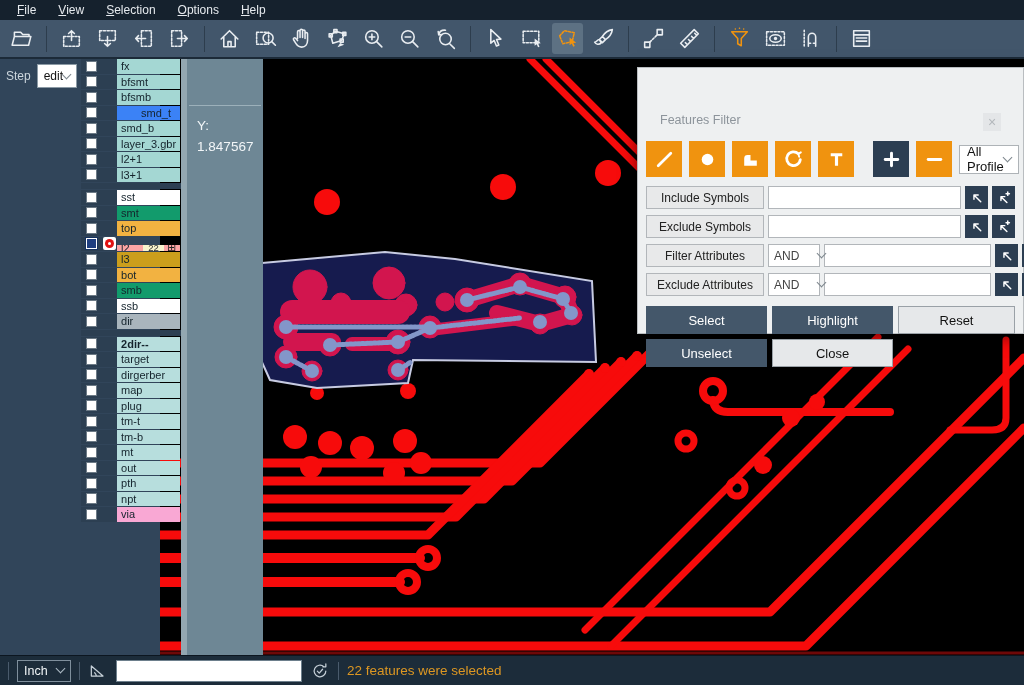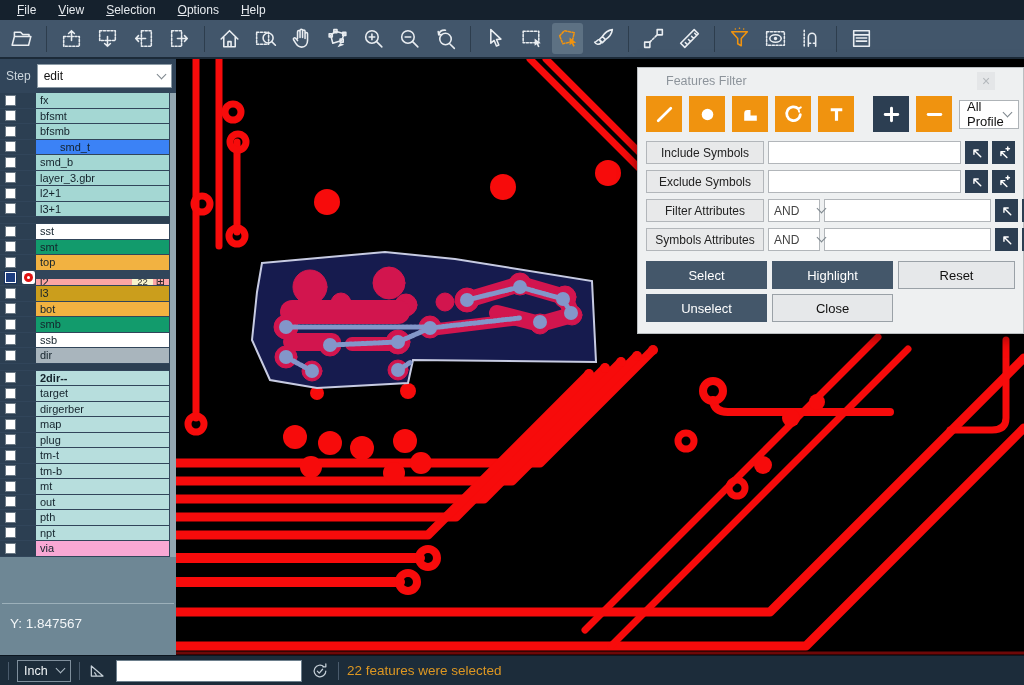--- a/index.html
+++ b/index.html
@@ -20,22 +20,22 @@
              padding-left:6px; gap:5px; z-index:30; border-bottom:2px solid #1c2a38; }
   .tbtn { width:31px; height:31px; display:flex; align-items:center; justify-content:center;
           border-radius:3px; }
   .tbtn svg { width:25px; height:25px; stroke:#e9edf1; fill:none; stroke-width:1.5;
               stroke-linecap:round; stroke-linejoin:round; }
   .tbtn.active { background:#5d7183; }
   .tbtn .fillw { fill:#e9edf1; stroke:none; }
   .tsep { width:1px; height:26px; background:#2d3d4d; margin:0 4px; flex:none; }
 
   
-  .sidebar { position:absolute; left:0; top:59px; width:176px; height:596px;
-             background:var(--c-sidebar_bg); z-index:20; display:flex; flex-direction:column; }
+  .sidebar { position:absolute; left:0; top:59px; width:160px; height:596px;
+             background:var(--c-sidebar_bg); z-index:20; display:flex; flex-direction:row; }
   .step-row { height:34px; display:flex; align-items:center; padding:0 4px 0 6px; flex:none; }
   .step-label { color:#ccd6dd; font-size:12px; margin-right:6px; }
   .step-select { flex:1; height:24px; background:#fff; border:1px solid #8b9aa5;
                  display:flex; align-items:center; padding:0 6px; font-size:12px; color:#111; }
   .chev { width:7px; height:7px; border-right:1.6px solid #7d868d; border-bottom:1.6px solid #7d868d;
           transform:rotate(45deg); margin-left:auto; margin-top:-4px; flex:none; }
   .layer-list { position:relative; flex:none; }
   .layer-row { height:15.5px; display:flex; align-items:stretch; padding-bottom:1px; }
   .cbcol { width:20px; background:#2c3f52; display:flex; align-items:center; justify-content:center; flex:none; }
   .cb { width:11px; height:11px; background:#fff; border:1px solid #6c7a86; }
@@ -58,21 +58,21 @@
   .side-sep { height:1px; background:#9cb0ba; margin:0 2px; }
   .coords { padding:9px 10px; color:#f2f6f8; font-size:13.5px; line-height:21px; }
 
   
   .canvas-wrap { position:absolute; left:160px; top:59px; width:864px; height:596px; z-index:1; }
 
   
   .dialog { position:absolute; left:637px; top:67px; width:387px; height:267px;
             background:#eef0f1; border:1px solid #b9bdc0; box-shadow:0 3px 14px rgba(0,0,0,.5);
             z-index:40; font-size:12px; }
-  .dlg-title { height:26px; display:flex; align-items:center; padding:0 28px; color:#8d949b; font-size:12.5px; }
+  .dlg-title { height:26px; display:flex; align-items:flex-start; padding:0 22px; color:#8d949b; font-size:12.5px;margin-top:45px; }
   .dlg-close { margin-left:auto; width:18px; height:18px; display:flex; align-items:center;
                justify-content:center; color:#b3b8bc; font-size:14px; background:#e4e6e8; }
   .dlg-tools { display:flex; align-items:center; padding:2px 8px 6px 8px; gap:7px; }
   .tool-btn { width:36px; height:36px; background:var(--c-accent_orange); display:flex;
               align-items:center; justify-content:center; flex:none; }
   .tool-btn svg { width:21px; height:21px; stroke-linecap:round; stroke-linejoin:round; }
   .tool-btn.navy { background:var(--c-navy_button); margin-left:12px; }
   .profile-select { margin-left:auto; width:98px; height:29px; background:#fff; border:1px solid #aeb3b7;
                     display:flex; align-items:center; padding:0 7px; font-size:13px; color:#111;justify-content:flex-end; }
   .flt-row { display:flex; align-items:center; gap:4px; padding:0 8px; height:29px; }
@@ -910,21 +910,21 @@
     </div>
     <input class="flt-input" value="" style="">
     <div class="arr-btn">
         <svg viewBox="0 0 20 20">
           <path d="M15 15 7 7M7 12V7h5"></path>
         </svg>
       </div>
     <div class="arr-btn"></div>
   </div>
   <div class="flt-row">
-    <div class="lbl-btn">Symbols Attributes</div>
+    <div class="lbl-btn">Exclude Attributes</div>
     <div class="and-select">
       <span>AND</span>
       <span class="chev"></span>
     </div>
     <input class="flt-input" value="" style="">
     <div class="arr-btn">
         <svg viewBox="0 0 20 20">
           <path d="M15 15 7 7M7 12V7h5"></path>
         </svg>
       </div>

